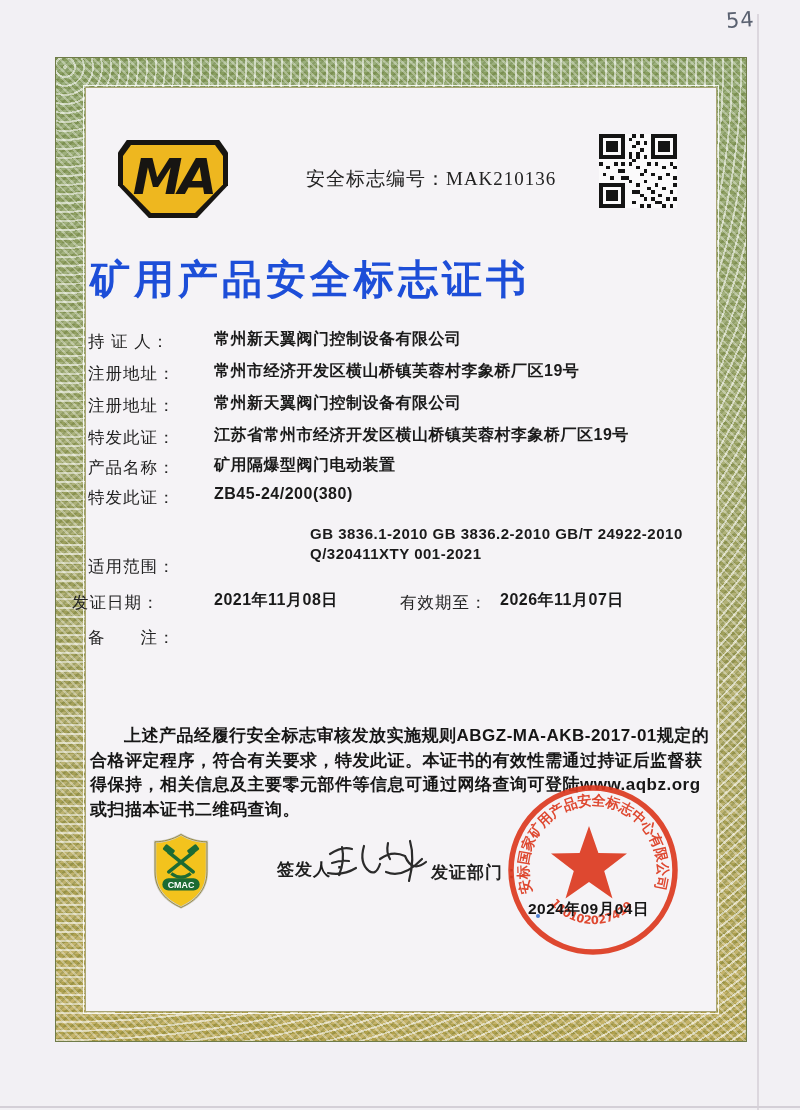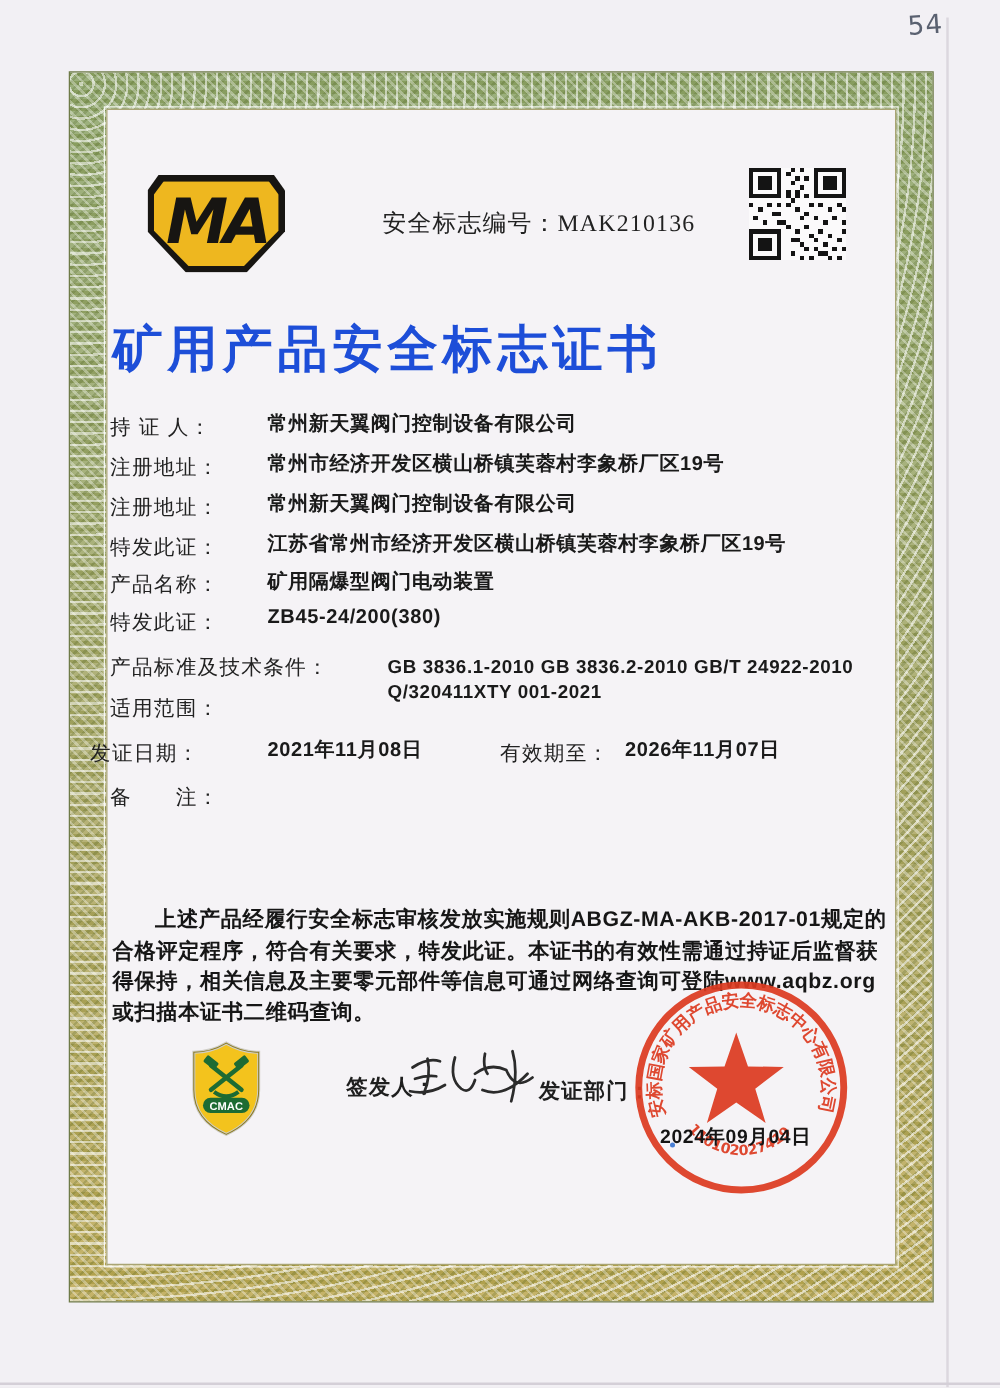--- a/index.html
+++ b/index.html
@@ -106,21 +106,20 @@
   <span class="f-lbl" style="left:88px;top:363px">注册地址：</span>
   <span class="f-val" style="left:214px;top:361px">常州市经济开发区横山桥镇芙蓉村李象桥厂区19号</span>
   <span class="f-lbl" style="left:88px;top:395px">注册地址：</span>
   <span class="f-val" style="left:214px;top:393px">常州新天翼阀门控制设备有限公司</span>
   <span class="f-lbl" style="left:88px;top:427px">特发此证：</span>
   <span class="f-val" style="left:214px;top:425px">江苏省常州市经济开发区横山桥镇芙蓉村李象桥厂区19号</span>
   <span class="f-lbl" style="left:88px;top:457px">产品名称：</span>
   <span class="f-val" style="left:214px;top:455px">矿用隔爆型阀门电动装置</span>
   <span class="f-lbl" style="left:88px;top:487px">特发此证：</span>
   <span class="f-val" style="left:214px;top:485px">ZB45-24/200(380)</span>
-  <span class="f-lbl" style="left:88px;top:523px">产品标准及技术条件：</span>
   <span class="f-val wrap" style="left:310px;top:513px;width:402px;font-size:15px">GB 3836.1-2010 GB 3836.2-2010 GB/T 24922-2010 Q/320411XTY 001-2021</span>
   <span class="f-lbl" style="left:88px;top:556px">适用范围：</span>
 
   <span class="f-lbl" style="left:72px;top:592px">发证日期：</span>
   <span class="f-val" style="left:214px;top:590px">2021年11月08日</span>
   <span class="f-lbl" style="left:400px;top:592px">有效期至：</span>
   <span class="f-val" style="left:500px;top:590px">2026年11月07日</span>
 
   <span class="f-lbl" style="left:88px;top:627px">备　　注：</span>
 

